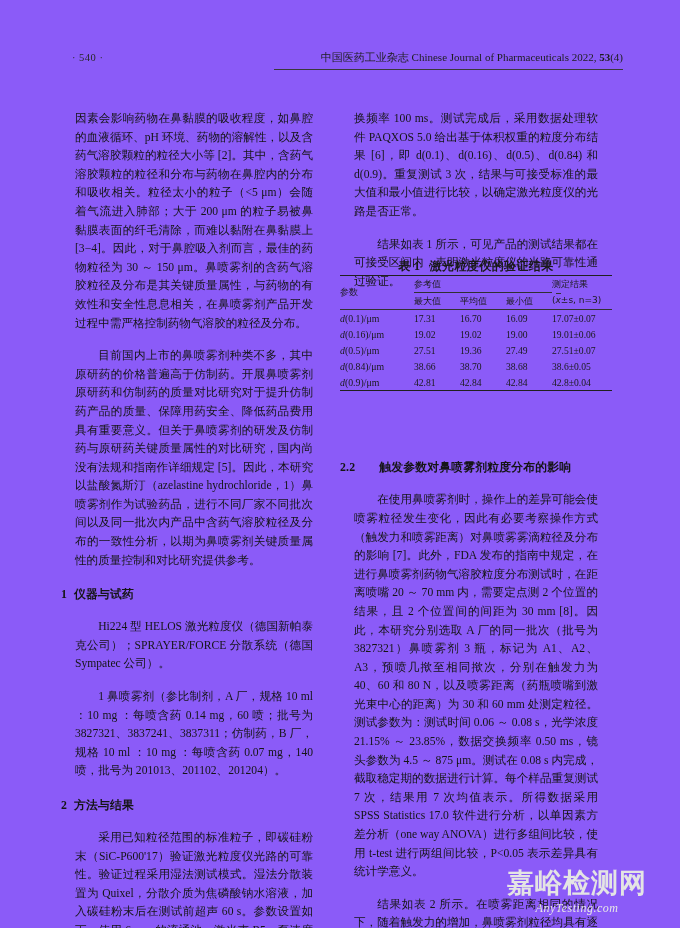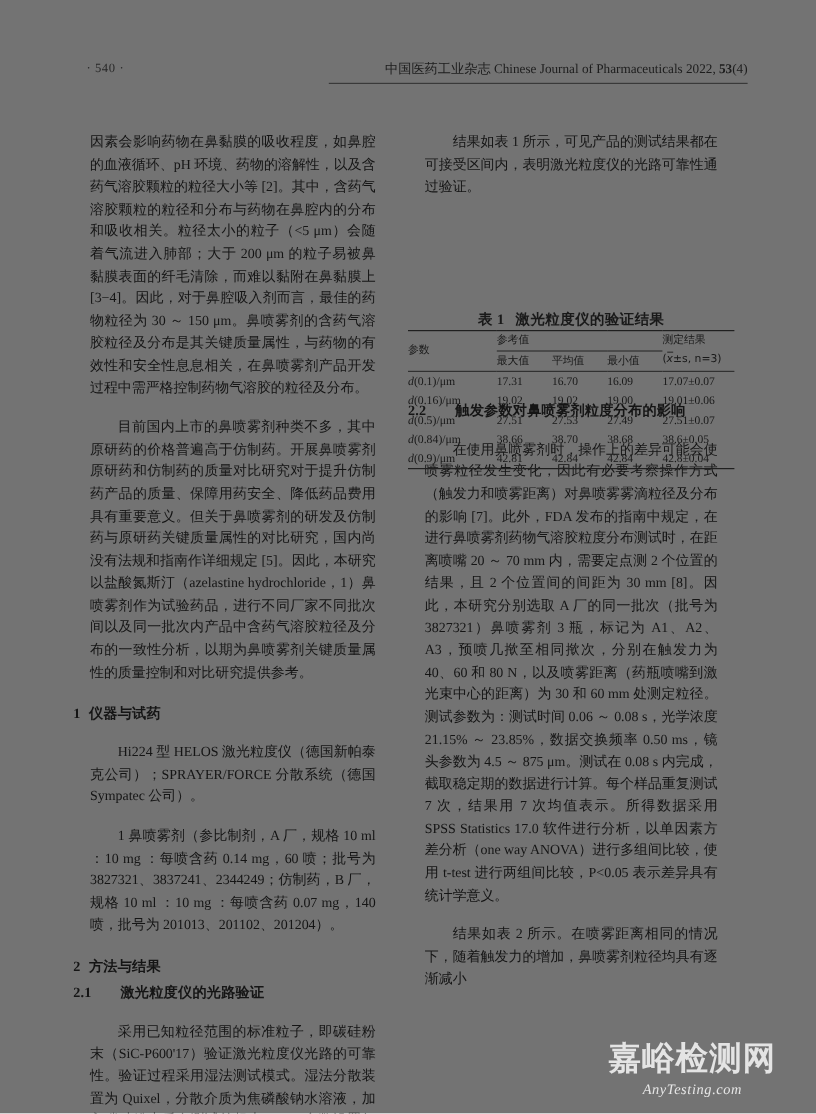--- a/index.html
+++ b/index.html
@@ -13,21 +13,21 @@
     position: relative;
     font-family: "Liberation Serif", "DejaVu Serif", serif;
     color: #1b1b1b;
     overflow: hidden;
   }
 
   
   #page {
     position: absolute;
     inset: 0;
-    background: #737373;
+    background: #8b5cf6;
     filter: contrast(1.02);
   }
 
   
   #running-head {
     position: absolute;
     top: 50px;
     left: 60px;
     right: 57px;
     height: 24px;
@@ -204,35 +204,33 @@
 
   <div class="col" id="col-left">
 
     <p class="para noind">因素会影响药物在鼻黏膜的吸收程度，如鼻腔的血液循环、pH 环境、药物的溶解性，以及含药气溶胶颗粒的粒径大小等 [2]。其中，含药气溶胶颗粒的粒径和分布与药物在鼻腔内的分布和吸收相关。粒径太小的粒子（&lt;5 μm）会随着气流进入肺部；大于 200 μm 的粒子易被鼻黏膜表面的纤毛清除，而难以黏附在鼻黏膜上 [3−4]。因此，对于鼻腔吸入剂而言，最佳的药物粒径为 30 ～ 150 μm。鼻喷雾剂的含药气溶胶粒径及分布是其关键质量属性，与药物的有效性和安全性息息相关，在鼻喷雾剂产品开发过程中需严格控制药物气溶胶的粒径及分布。</p>
     <p class="para">目前国内上市的鼻喷雾剂种类不多，其中原研药的价格普遍高于仿制药。开展鼻喷雾剂原研药和仿制药的质量对比研究对于提升仿制药产品的质量、保障用药安全、降低药品费用具有重要意义。但关于鼻喷雾剂的研发及仿制药与原研药关键质量属性的对比研究，国内尚没有法规和指南作详细规定 [5]。因此，本研究以盐酸氮斯汀（azelastine hydrochloride，1）鼻喷雾剂作为试验药品，进行不同厂家不同批次间以及同一批次内产品中含药气溶胶粒径及分布的一致性分析，以期为鼻喷雾剂关键质量属性的质量控制和对比研究提供参考。</p>
 
     <h3 class="heading">
       <span class="num">1</span><span>仪器与试药</span>
     </h3>
     <p class="para">Hi224 型 HELOS 激光粒度仪（德国新帕泰克公司）；SPRAYER/FORCE 分散系统（德国 Sympatec 公司）。</p>
-    <p class="para">1 鼻喷雾剂（参比制剂，A 厂，规格 10 ml ：10 mg ：每喷含药 0.14 mg，60 喷；批号为 3827321、3837241、2344249；仿制药，B 厂，规格 10 ml ：10 mg ：每喷含药 0.07 mg，140 喷，批号为 201013、201102、201204）。</p>
+    <p class="para">1 鼻喷雾剂（参比制剂，A 厂，规格 10 ml ：10 mg ：每喷含药 0.14 mg，60 喷；批号为 3827321、3837241、3837311；仿制药，B 厂，规格 10 ml ：10 mg ：每喷含药 0.07 mg，140 喷，批号为 201013、201102、201204）。</p>
 
     <h3 class="heading">
       <span class="num">2</span><span>方法与结果</span>
     </h3>
 
-    <h3 class="heading sub">
-      <span class="num">2.1</span><span>激光粒度仪的光路验证</span>
-    </h3>
     <p class="para">采用已知粒径范围的标准粒子，即碳硅粉末（SiC-P600'17）验证激光粒度仪光路的可靠性。验证过程采用湿法测试模式。湿法分散装置为 Quixel，分散介质为焦磷酸钠水溶液，加入碳硅粉末后在测试前超声 60 s。参数设置如下：使用 6 mm 的流通池，激光束 R5，泵速度设为 40%（800 r/min），测试期间光学浓度 15% ～ 25%，测试时间 10 s ；数据交</p>
 
   </div>
 
   <div class="col" id="col-right">
 
+    <p class="para noind">换频率 100 ms。测试完成后，采用数据处理软件 PAQXOS 5.0 给出基于体积权重的粒度分布结果 [6]，即 d(0.1)、d(0.16)、d(0.5)、d(0.84) 和 d(0.9)。重复测试 3 次，结果与可接受标准的最大值和最小值进行比较，以确定激光粒度仪的光路是否正常。</p>
     <p class="para">结果如表 1 所示，可见产品的测试结果都在可接受区间内，表明激光粒度仪的光路可靠性通过验证。</p>
 
     <div style="height:150px"></div>
 
     <h3 class="heading sub">
       <span class="num">2.2</span><span>触发参数对鼻喷雾剂粒度分布的影响</span>
     </h3>
     <p class="para">在使用鼻喷雾剂时，操作上的差异可能会使喷雾粒径发生变化，因此有必要考察操作方式（触发力和喷雾距离）对鼻喷雾雾滴粒径及分布的影响 [7]。此外，FDA 发布的指南中规定，在进行鼻喷雾剂药物气溶胶粒度分布测试时，在距离喷嘴 20 ～ 70 mm 内，需要定点测 2 个位置的结果，且 2 个位置间的间距为 30 mm [8]。因此，本研究分别选取 A 厂的同一批次（批号为 3827321）鼻喷雾剂 3 瓶，标记为 A1、A2、A3，预喷几揿至相同揿次，分别在触发力为 40、60 和 80 N，以及喷雾距离（药瓶喷嘴到激光束中心的距离）为 30 和 60 mm 处测定粒径。测试参数为：测试时间 0.06 ～ 0.08 s，光学浓度 21.15% ～ 23.85%，数据交换频率 0.50 ms，镜头参数为 4.5 ～ 875 μm。测试在 0.08 s 内完成，截取稳定期的数据进行计算。每个样品重复测试 7 次，结果用 7 次均值表示。所得数据采用 SPSS Statistics 17.0 软件进行分析，以单因素方差分析（one way ANOVA）进行多组间比较，使用 t-test 进行两组间比较，P&lt;0.05 表示差异具有统计学意义。</p>
     <p class="para">结果如表 2 所示。在喷雾距离相同的情况下，随着触发力的增加，鼻喷雾剂粒径均具有逐渐减小</p>
 
@@ -268,21 +266,21 @@
           <tr>
             <td class="param"><i>d</i>(0.16)/μm</td>
             <td class="">19.02</td>
             <td class="">19.02</td>
             <td class="">19.00</td>
             <td class="">19.01±0.06</td>
           </tr>
           <tr>
             <td class="param"><i>d</i>(0.5)/μm</td>
             <td class="">27.51</td>
-            <td class="">27.53</td>
+            <td class="">19.36</td>
             <td class="">27.49</td>
             <td class="">27.51±0.07</td>
           </tr>
           <tr>
             <td class="param"><i>d</i>(0.84)/μm</td>
             <td class="">38.66</td>
             <td class="">38.70</td>
             <td class="">38.68</td>
             <td class="">38.6±0.05</td>
           </tr>

